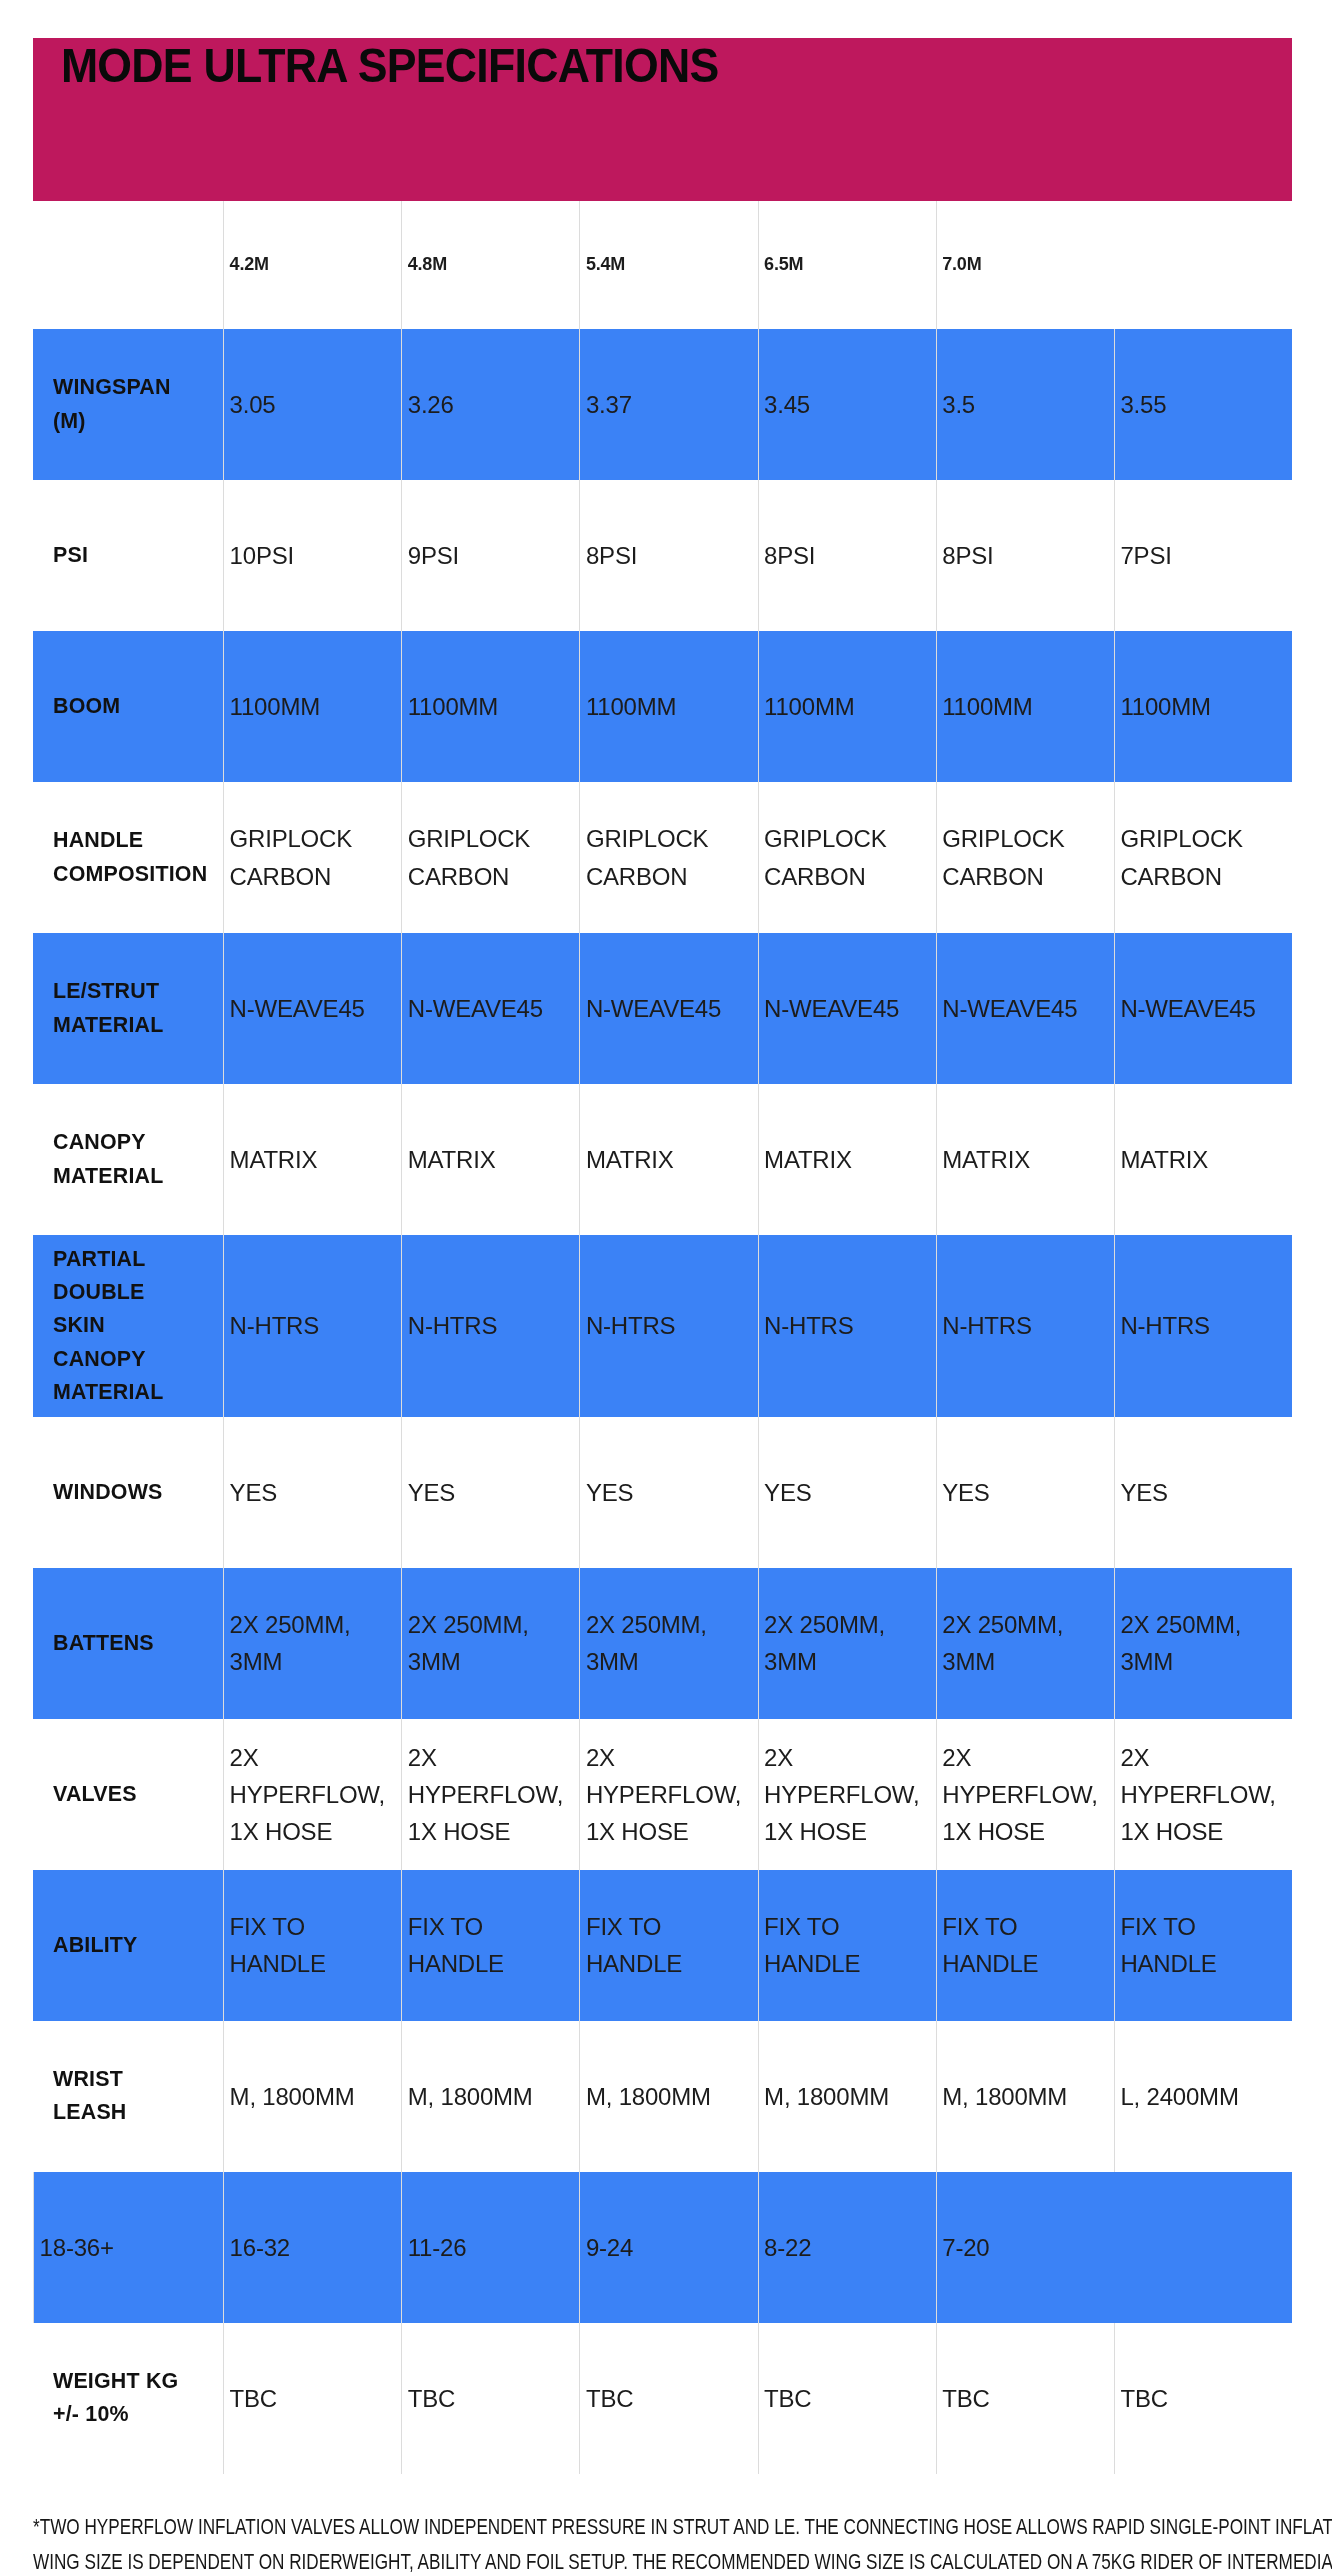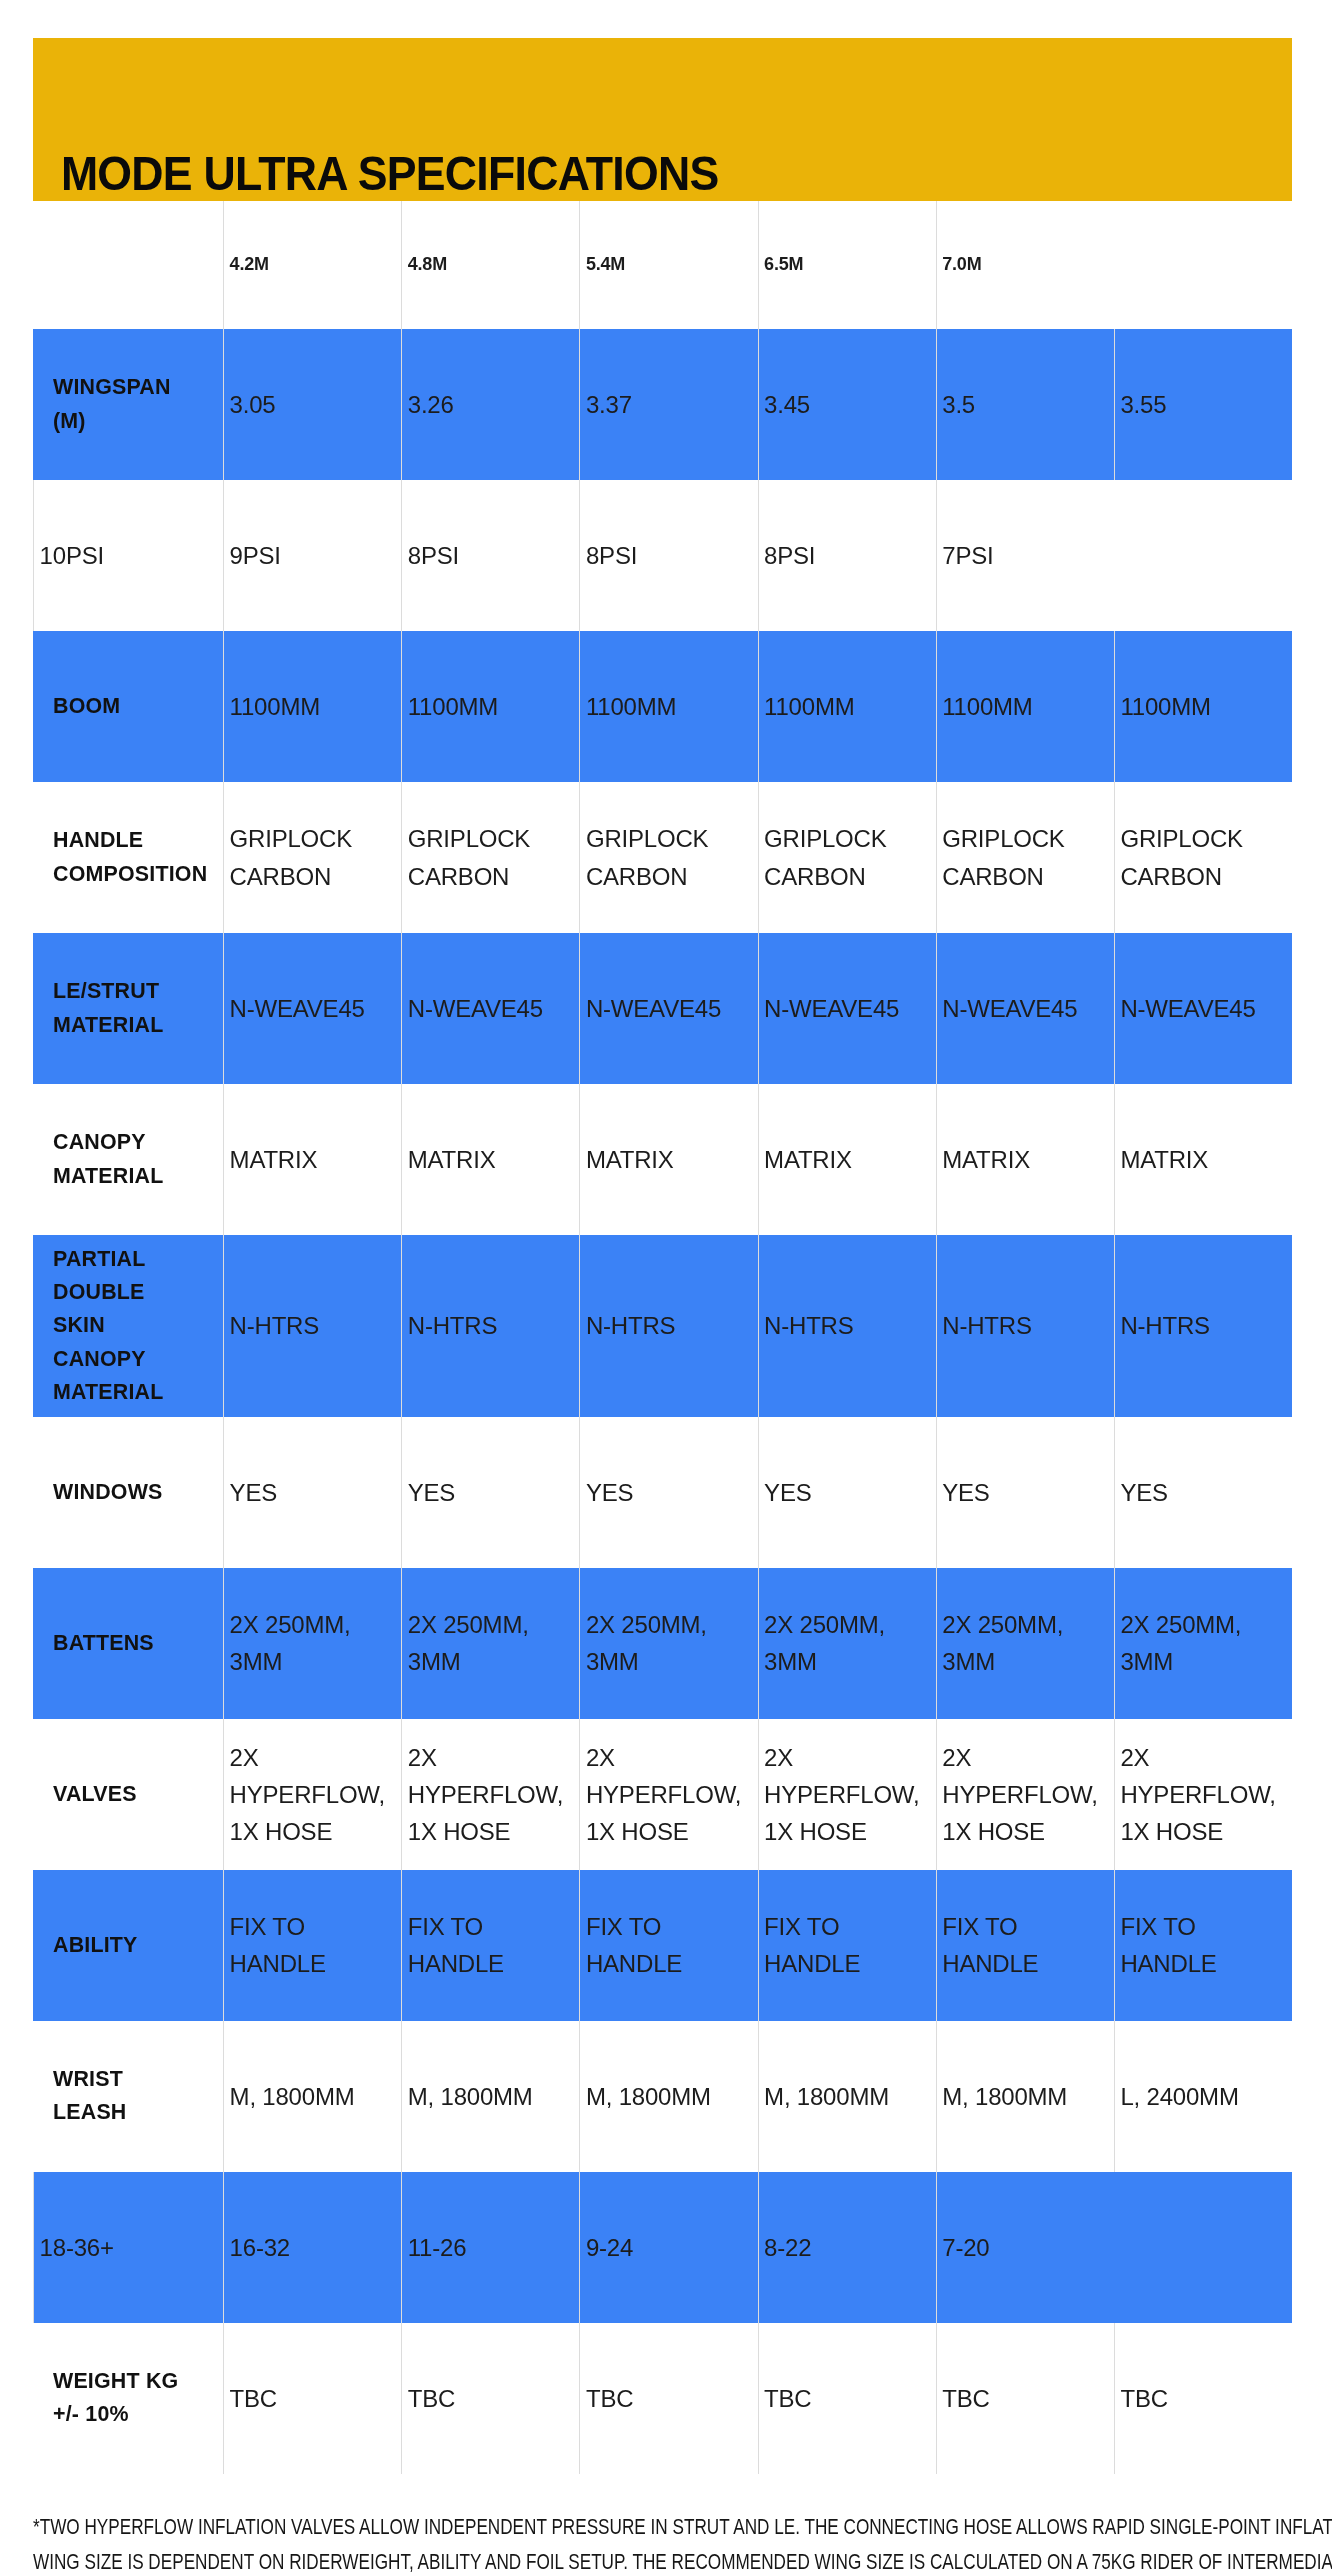--- a/index.html
+++ b/index.html
@@ -11,24 +11,24 @@
     overflow: hidden;
     font-family: "Liberation Sans", sans-serif;
     color: #111111;
   }
   .page {
     padding: 38px 40px 0 33px;
     box-sizing: border-box;
   }
   
   .title-block {
-    background: #eab308;
+    background: #be185d;
     height: 163px;
     display: flex;
-    align-items: flex-end;
+    align-items: flex-start;
   }
   .title-block h1 {
     margin: 0;
     padding-left: 30px;
     font-size: 48px;
     font-weight: bold;
     letter-spacing: -0.8px;
     white-space: nowrap;
     transform: scaleX(0.93);
     transform-origin: left center;
@@ -137,20 +137,23 @@
             <span>3.45</span>
           </div>
           <div class="cell data">
             <span>3.5</span>
           </div>
           <div class="cell data">
             <span>3.55</span>
           </div>
         </div>
         <div class="t-row">
+    <div class="cell label">
+            <span>PSI</span>
+          </div>
   <div class="cell data">
             <span>10PSI</span>
           </div>
           <div class="cell data">
             <span>9PSI</span>
           </div>
           <div class="cell data">
             <span>8PSI</span>
           </div>
           <div class="cell data">

